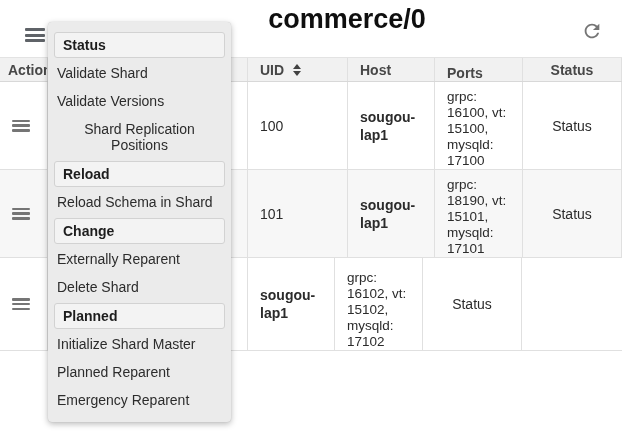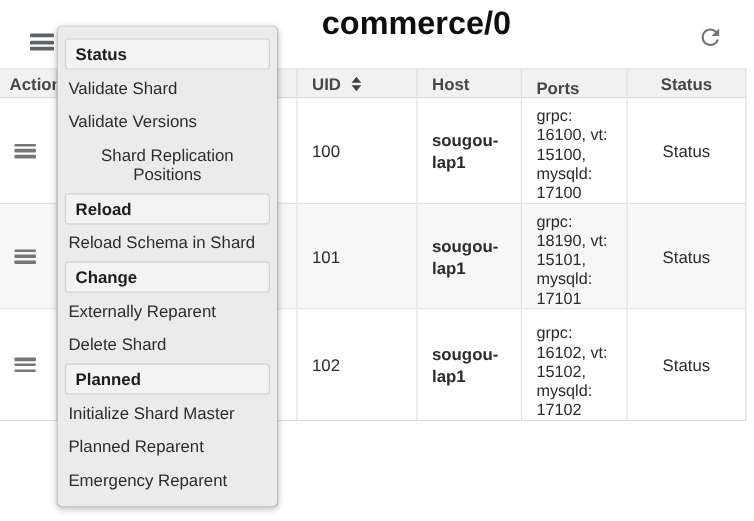--- a/index.html
+++ b/index.html
@@ -154,23 +154,20 @@
 
   <div class="trow body-row last">
     <div class="cell c-actions">
       <div class="hamburger row-actions">
           <span></span>
           <span></span>
           <span></span>
         </div>
     </div>
     <div class="cell c-hidden"></div>
-    <div class="cell c-uid">
-        <span>102</span>
-      </div>
     <div class="cell c-host">
         <span class="host-text">sougou-lap1</span>
       </div>
     <div class="cell c-ports">
       <span class="ports-text"><b>grpc:</b> <span>16102</span><span>, </span><b>vt:</b> <span>15102</span><span>, </span><b>mysqld:</b> <span>17102</span></span>
     </div>
     <div class="cell c-status">
         <span>Status</span>
       </div>
   </div>

